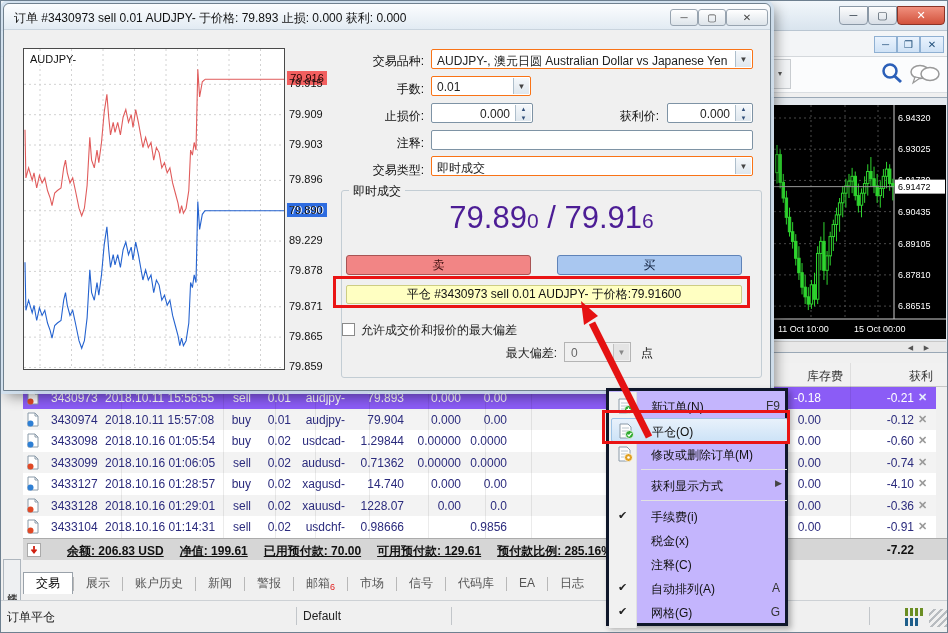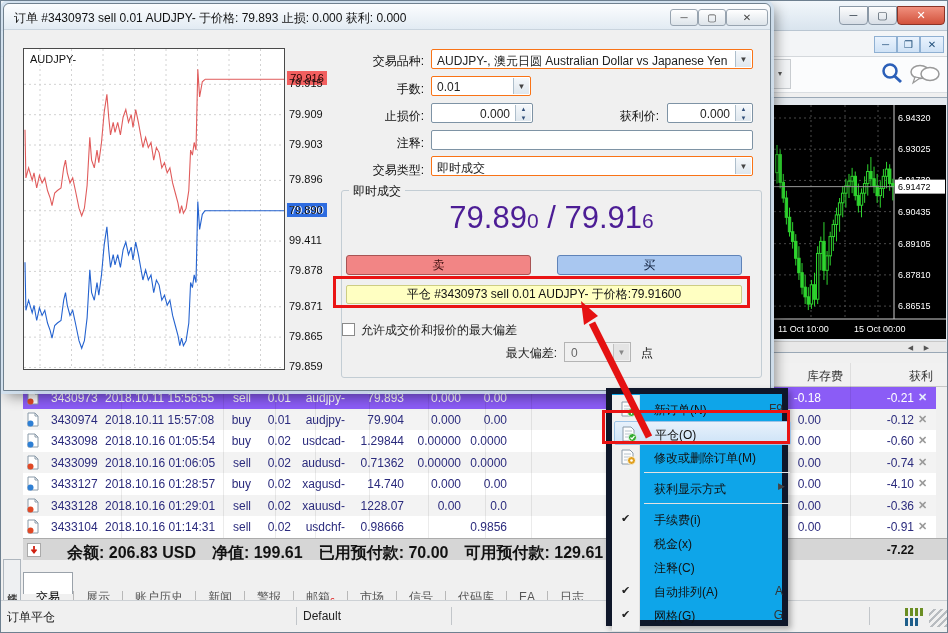--- a/index.html
+++ b/index.html
@@ -35,41 +35,41 @@
   .trow.zebra { background:#f3f3f3; }
   .trow.sel { background:#8b5cf6; }
   .tcell { position:absolute; top:4px; font-size:12px; color:#2b2b7d; white-space:nowrap; }
   .trow.sel .tcell { color:#fff; }
   .col-line { position:absolute; top:362px; width:1px; height:175px; background:rgba(0,0,0,0.08); }
   .row-x { position:absolute; top:4px; left:895px; color:#9a9a9a; font-size:11px; font-weight:bold; cursor:pointer; }
   .trow.sel .row-x { color:#e6eefc; }
   .doc-icon { position:absolute; left:4px; top:3px; width:12px; height:15px; }
 
   #balance-row { left:22px; top:537px; width:926px; height:22px; background:#d6d6d6; border-top:1px solid #ababab; }
-  .bal-seg { font-weight:bold; color:#111; margin-right:16px; font-size:16px; }
+  .bal-seg { font-weight:bold; color:#111; margin-right:16px; font-size:12px;text-decoration:underline; }
   #balance-row .inner { position:absolute; left:44px; top:4px; white-space:nowrap; }
   #total-profit { position:absolute; top:4px; right:35px; font-weight:bold; color:#111; font-size:12px; }
 
   
   #side-tab { left:2px; top:558px; width:18px; height:52px; background:#eef0f2; border:1px solid #aeb6be;
     writing-mode:vertical-rl; font-size:10px; color:#333; text-align:center; line-height:16px; }
   #tabs-row { left:22px; top:571px; width:926px; height:26px; }
-  .tab { position:relative; display:inline-block; padding:16px 12px 0 12px; height:22px; color:#555; font-size:12px; cursor:pointer; }
+  .tab { position:relative; display:inline-block; padding:2px 12px 0 12px; height:22px; color:#555; font-size:12px; cursor:pointer; }
   .tab.active { background:#fff; border:1px solid #9aa2aa; border-bottom:none; color:#000; }
   .tab-div { display:inline-block; width:1px; height:14px; background:#b8b8b8; vertical-align:middle; }
   .badge { color:#e02020; font-size:9px; vertical-align:sub; }
   #statusbar { left:0; top:599px; width:948px; height:34px; background:#f0f0f0; border-top:1px solid #cdd1d5; }
   .status-text { position:absolute; top:8px; font-size:12px; color:#222; }
   .status-sep { position:absolute; top:6px; width:1px; height:18px; background:#c2c6ca; }
   #resize-grip { position:absolute; right:2px; top:8px; width:18px; height:18px;
     background:repeating-linear-gradient(135deg, transparent 0 3px, #b8bcc0 3px 5px); }
 
   
-  #context-menu { left:605px; top:387px; width:182px; height:238px; background:#0ea5e9;
-    border:6px solid #0f172a; box-shadow:3px 3px 6px rgba(0,0,0,0.3); z-index:30; }
+  #context-menu { left:605px; top:387px; width:182px; height:238px; background:#c4b5fd;
+    border:3px solid #0f172a; box-shadow:3px 3px 6px rgba(0,0,0,0.3); z-index:30; }
   #menu-gutter { position:absolute; left:0; top:1px; width:28px; height:236px; background:#f1f1f1; border-right:1px solid #e0e0e0; }
   .mitem { position:absolute; left:2px; width:177px; height:24px; font-size:12px; color:#111; cursor:pointer; }
   .mitem .lbl { position:absolute; left:40px; top:5px; }
   .mitem .sc { position:absolute; right:8px; top:5px; color:#333; }
   .mitem .chk { position:absolute; left:7px; top:5px; font-size:11px; color:#222; }
   .mitem .sub { position:absolute; right:6px; top:5px; font-size:9px; color:#444; }
   .mitem.hl { background:linear-gradient(#e8f1fb,#cde3f7); border:1px solid #9dc3e6; border-radius:2px; }
   .msep { position:absolute; left:32px; width:146px; height:1px; background:#e2e2e2; }
   .micon { position:absolute; left:6px; width:16px; height:16px; top:4px; }
 
@@ -576,21 +576,21 @@
     <div id="dev-combo">
       <div class="val">0</div>
       <div class="dd">▼</div>
     </div>
     <div id="dev-unit">点</div>
   <div class="ticklbl" style="top: 73.336px;">79.915</div>
       <div class="ticklbl" style="top: 103.672px;">79.909</div>
       <div class="ticklbl" style="top: 134.008px;">79.903</div>
       <div class="ticklbl" style="top: 169.4px;">79.896</div>
       <div class="ticklbl" style="top: 199.736px;">79.890</div>
-      <div class="ticklbl" style="top: 230.072px;">99.411</div>
+      <div class="ticklbl" style="top: 230.072px;">89.229</div>
       <div class="ticklbl" style="top: 260.408px;">79.878</div>
       <div class="ticklbl" style="top: 295.8px;">79.871</div>
       <div class="ticklbl" style="top: 326.136px;">79.865</div>
       <div class="ticklbl" style="top: 356.472px;">79.859</div>
     </div>
 
   <div class="red-rect" style="left:332px;top:275px;width:417px;height:32px;"></div>
   <div class="red-rect" style="left:601px;top:409px;width:188px;height:34px;"></div>
 
   <svg id="arrow-overlay">

